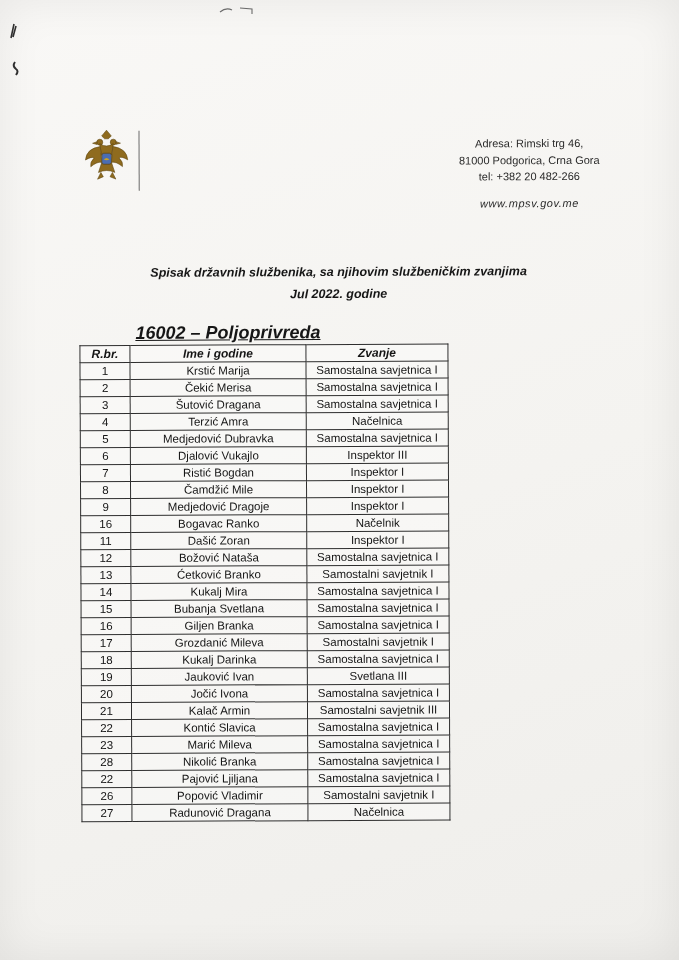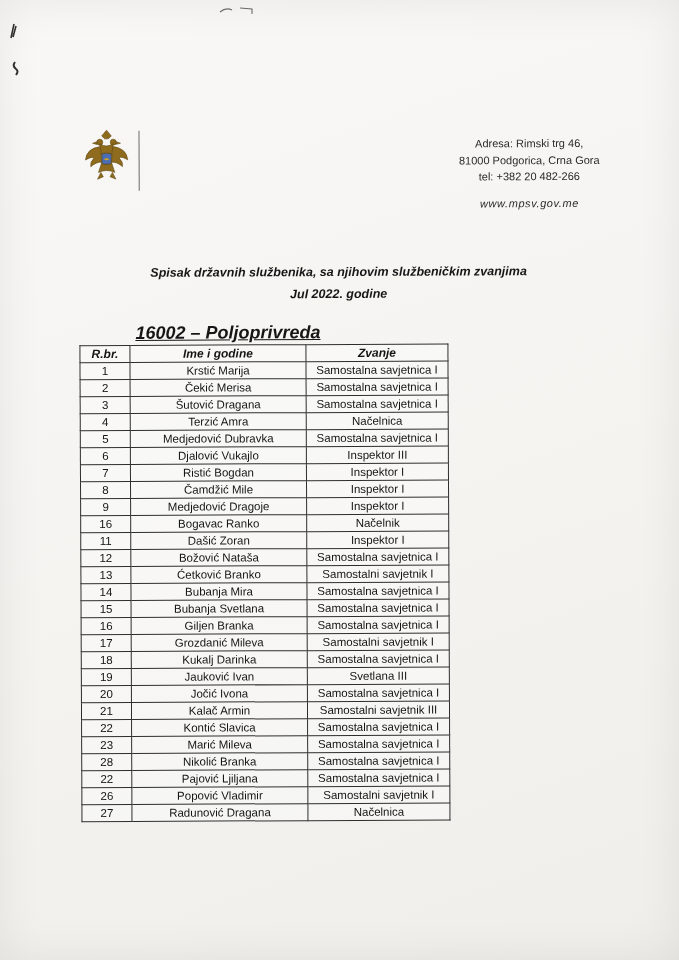--- a/index.html
+++ b/index.html
@@ -175,21 +175,21 @@
             <td>Božović Nataša</td>
             <td>Samostalna savjetnica I</td>
           </tr>
           <tr>
             <td>13</td>
             <td>Ćetković Branko</td>
             <td>Samostalni savjetnik I</td>
           </tr>
           <tr>
             <td>14</td>
-            <td>Bubanja Mira</td>
+            <td>Kukalj Mira</td>
             <td>Samostalna savjetnica I</td>
           </tr>
           <tr>
             <td>15</td>
             <td>Bubanja Svetlana</td>
             <td>Samostalna savjetnica I</td>
           </tr>
           <tr>
             <td>16</td>
             <td>Giljen Branka</td>

